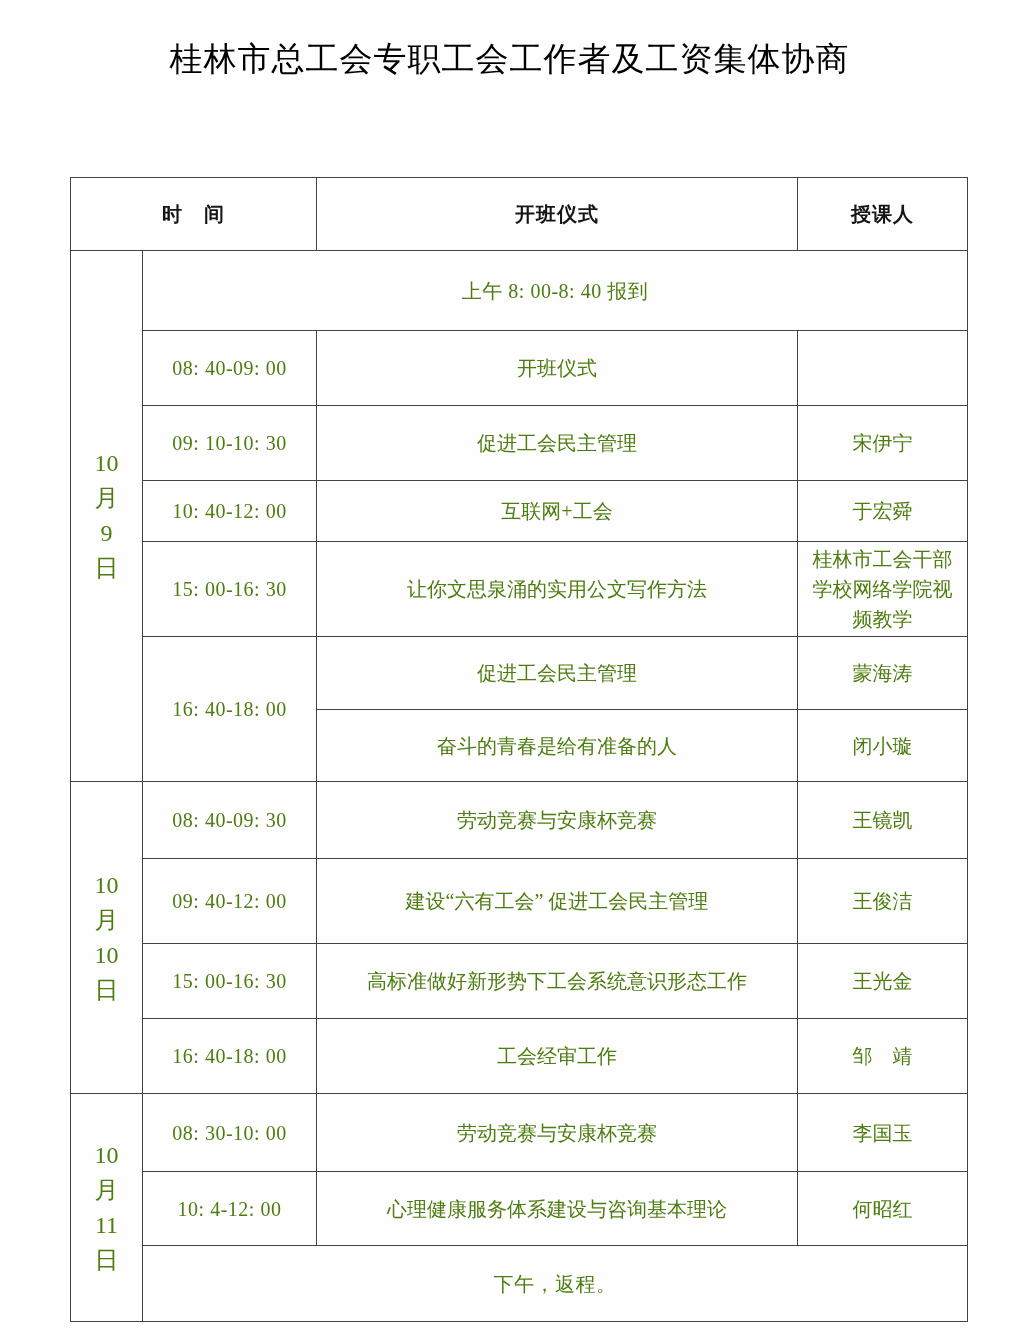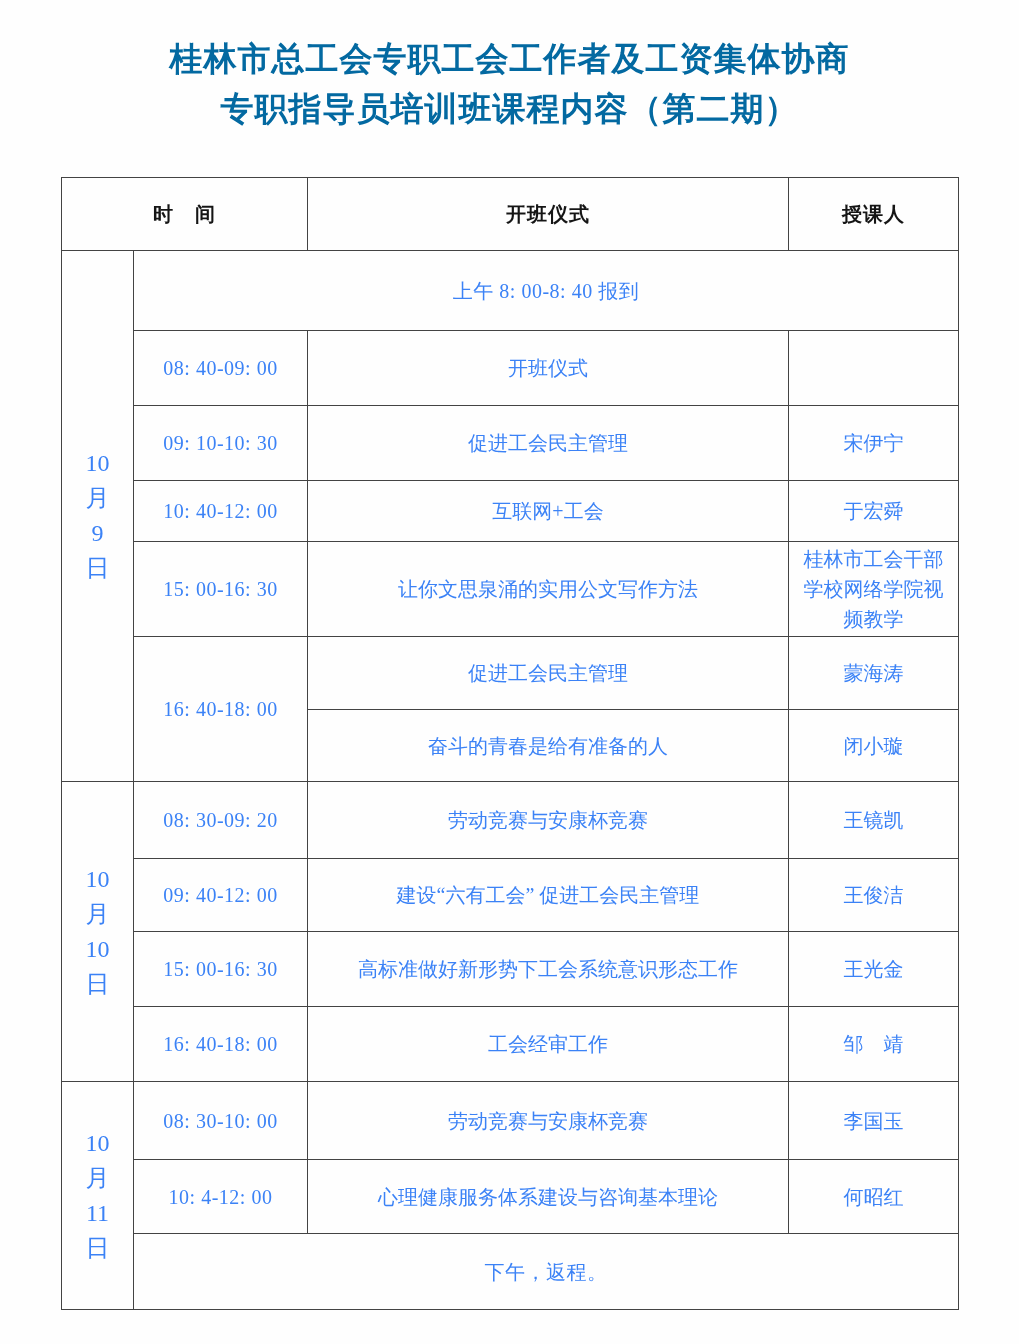--- a/index.html
+++ b/index.html
@@ -15,46 +15,46 @@
     font-family: "Liberation Serif", "DejaVu Serif", serif;
     color: #1e1e1e;
     overflow: hidden;
   }
   .title-block {
     padding-top: 34px;
     text-align: center;
   }
   .title-line {
     font-size: 33px;
-    font-weight: bold;
+    font-weight: normal;
     line-height: 50px;
     letter-spacing: 1px;
-    color: #0369a1;
+    color: #000000;
   }
   table.schedule {
     position: absolute;
-    left: 61px;
+    left: 70px;
     top: 177px;
     width: 897px;
     border-collapse: collapse;
     table-layout: fixed;
   }
   table.schedule col.c-day       { width: 72px; }
   table.schedule col.c-time      { width: 174px; }
   table.schedule col.c-content   { width: 481px; }
   table.schedule col.c-instr     { width: 170px; }
   table.schedule th,
   table.schedule td {
     border: 1.5px solid #434343;
     text-align: center;
     vertical-align: middle;
     font-size: 20px;
     line-height: 30px;
     padding: 2px 10px;
-    color: #3b82f6;
+    color: #4d7c0f;
     background: #fefefe;
     overflow: hidden;
   }
   table.schedule th {
     font-weight: bold;
     font-size: 20px;
     letter-spacing: 1px;
     color: #151515;
   }
   td.day-cell .day-line {
@@ -71,21 +71,20 @@
     letter-spacing: 0.5px;
   }
 </style>
 </head>
 <body>
 
 <div class="page">
 
   <div class="title-block">
     <div class="title-line">桂林市总工会专职工会工作者及工资集体协商</div>
-    <div class="title-line">专职指导员培训班课程内容（第二期）</div>
   </div>
 
   <table class="schedule">
     <colgroup>
       <col class="c-day">
       <col class="c-time">
       <col class="c-content">
       <col class="c-instr">
     </colgroup>
 
@@ -135,25 +134,25 @@
       <td class="instructor-cell">闭小璇</td>
     </tr>
 
     <tr style="height:77px">
       <td class="day-cell" rowspan="4">
         <span class="day-line">10</span>
         <span class="day-line">月</span>
         <span class="day-line">10</span>
         <span class="day-line">日</span>
       </td>
-      <td class="time-cell">08: 30-09: 20</td>
+      <td class="time-cell">08: 40-09: 30</td>
       <td class="content-cell">劳动竞赛与安康杯竞赛</td>
       <td class="instructor-cell">王镜凯</td>
     </tr>
-    <tr style="height:73px">
+    <tr style="height:85px">
       <td class="time-cell">09: 40-12: 00</td>
       <td class="content-cell">建设“六有工会” 促进工会民主管理</td>
       <td class="instructor-cell">王俊洁</td>
     </tr>
     <tr style="height:75px">
       <td class="time-cell">15: 00-16: 30</td>
       <td class="content-cell">高标准做好新形势下工会系统意识形态工作</td>
       <td class="instructor-cell">王光金</td>
     </tr>
     <tr style="height:75px">

